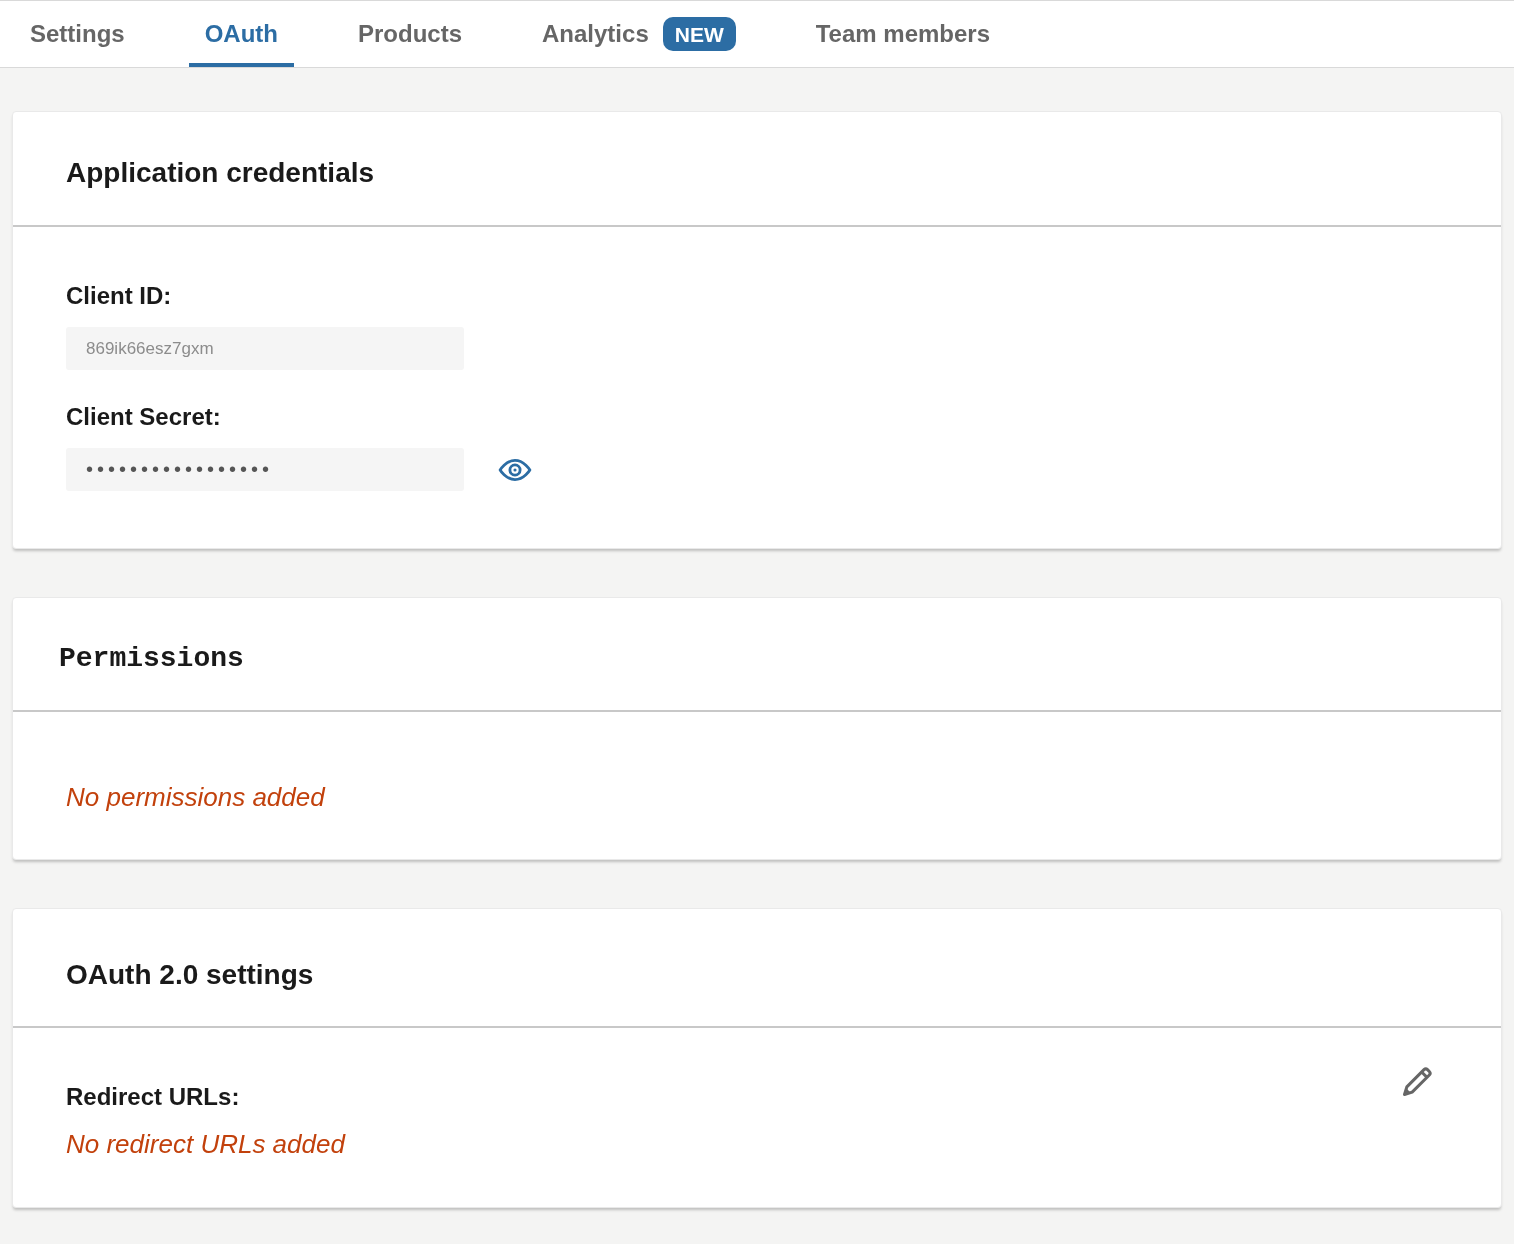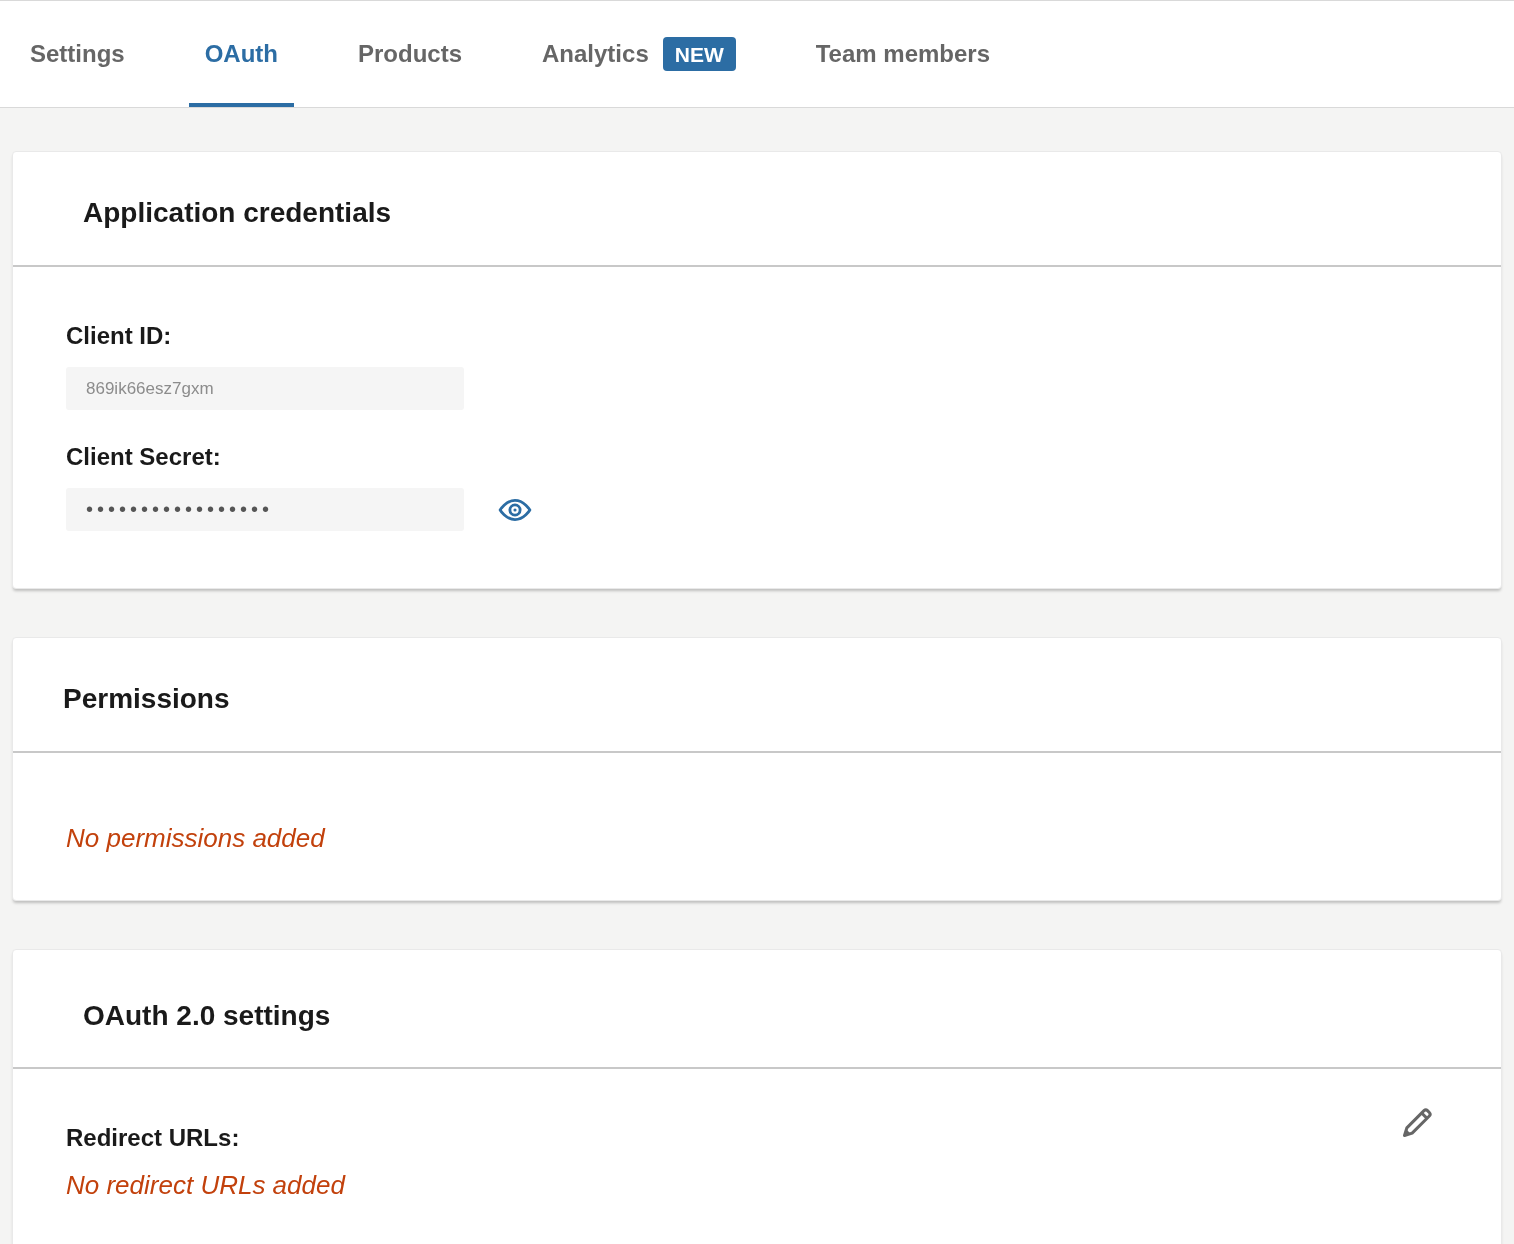--- a/index.html
+++ b/index.html
@@ -7,21 +7,21 @@
   body {
     height: 1244px;
     background: #f4f4f3;
     font-family: "Liberation Sans", sans-serif;
     color: #1a1a1a;
     overflow: hidden;
   }
 
   
   .tabbar {
-    height: 108px;
+    height: 68px;
     background: #ffffff;
     border-top: 1px solid #d9d9d9;
     border-bottom: 1px solid #d9d9d9;
     display: flex;
     align-items: stretch;
     padding-left: 30px;
     gap: 80px;
   }
   .tab {
     display: flex;
@@ -44,38 +44,37 @@
     height: 4px;
     background: #2c6da4;
   }
   .badge {
     background: #2c6da4;
     color: #ffffff;
     font-size: 21px;
     font-weight: 700;
     line-height: 1;
     padding: 7px 12px 6px;
-    border-radius: 4px;
+    border-radius: 10px;
   }
 
   
   .page { padding: 43px 12px 0; }
   .card {
     background: #ffffff;
     border: 1px solid #e9e9e9;
     border-radius: 4px;
     box-shadow: 0 3px 3px -1px rgba(0,0,0,0.22);
     margin-bottom: 48px;
   }
   .card-header { padding: 45px 53px 36px; }
   .card-title {
     font-size: 28px;
     font-weight: 700;
     color: #1a1a1a;
-    margin-left: 17px;
   }
   .card-divider { border: 0; border-top: 2px solid #c8c8c8; height: 0; }
 
   
   .cred-body { padding: 55px 53px 57px; border-radius: 10px; }
   .field-label {
     font-size: 24px;
     font-weight: 700;
     margin-bottom: 17px;
   }
@@ -97,21 +96,21 @@
   }
   .gap-between-fields { height: 33px; }
   .secret-row { display: flex; align-items: center; gap: 34px; }
   .eye-btn {
     background: none; border: 0; cursor: pointer;
     width: 34px; height: 34px; padding: 0;
     display: flex; align-items: center; justify-content: center;
   }
 
   
-  .perm-header { padding: 45px 33px 36px; }
+  .perm-header { padding: 45px 46px 36px; font-family: Liberation Mono, monospace; }
   .perm-body { padding: 70px 53px 46px; }
   .empty-text {
     font-style: italic;
     font-size: 26px;
     color: #c2410c;
   }
 
   
   .oauth-header { padding: 50px 53px 35px; }
   .oauth-body { padding: 55px 53px 47px; position: relative; }

